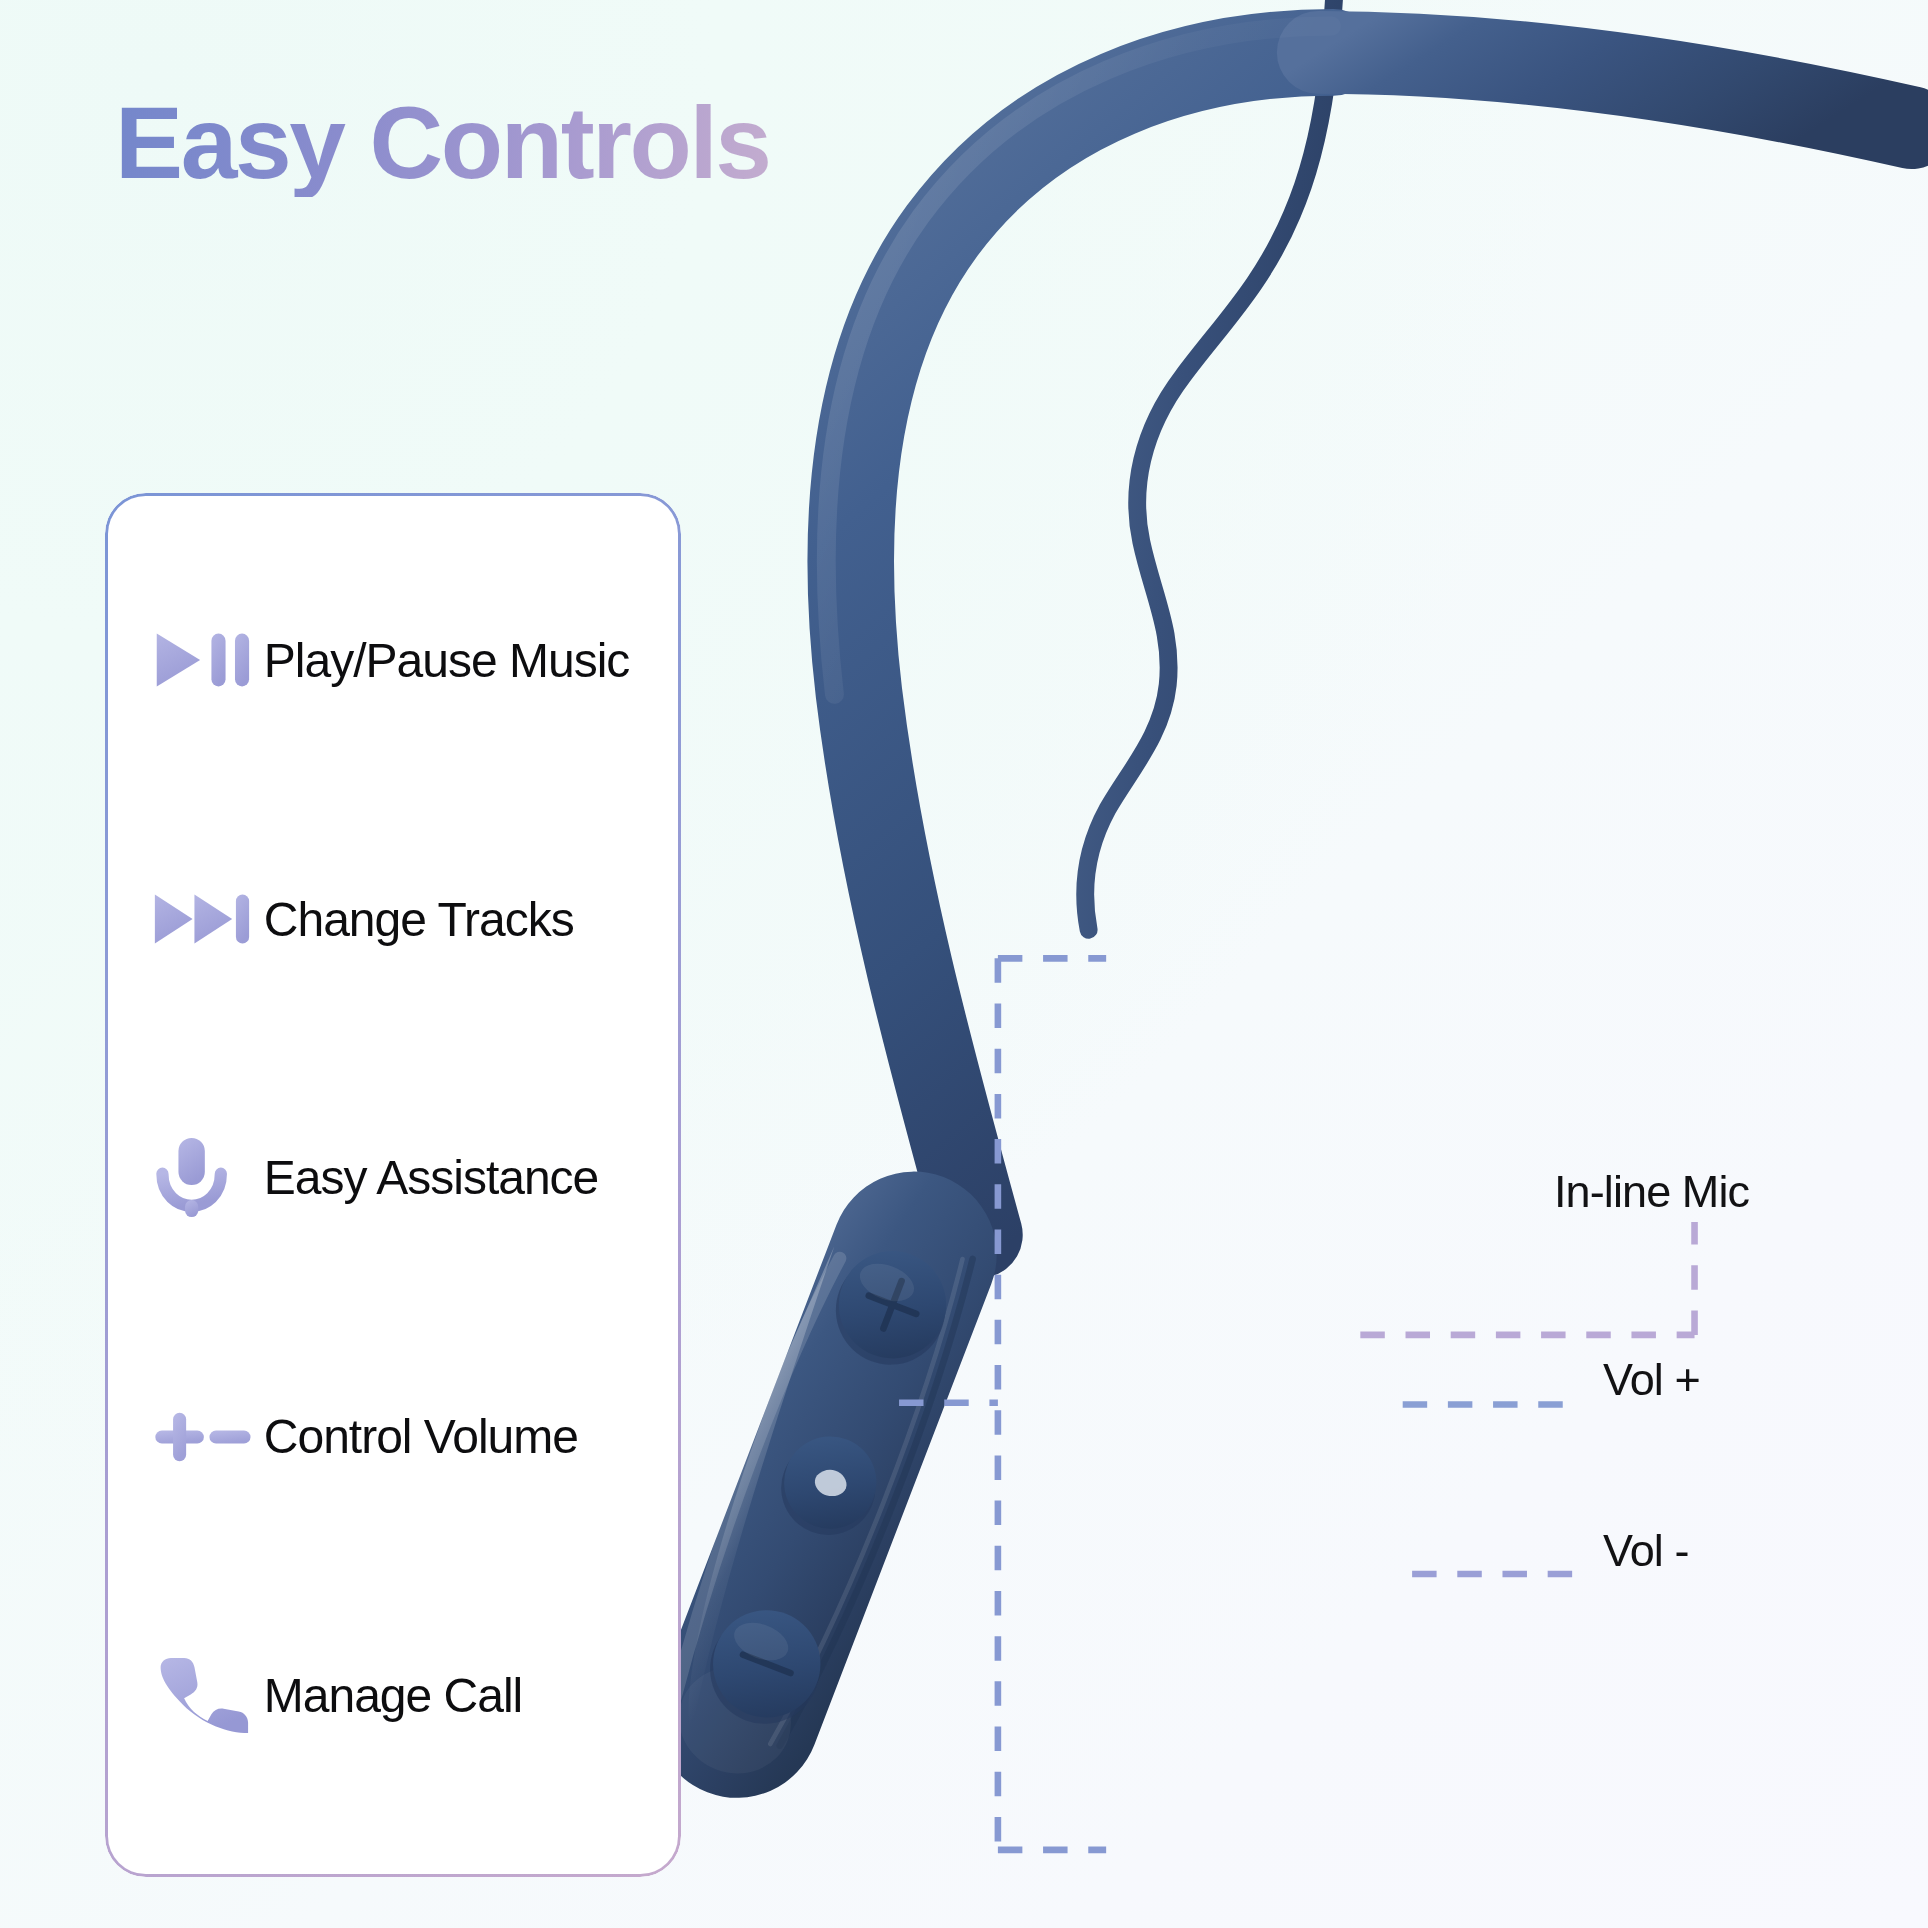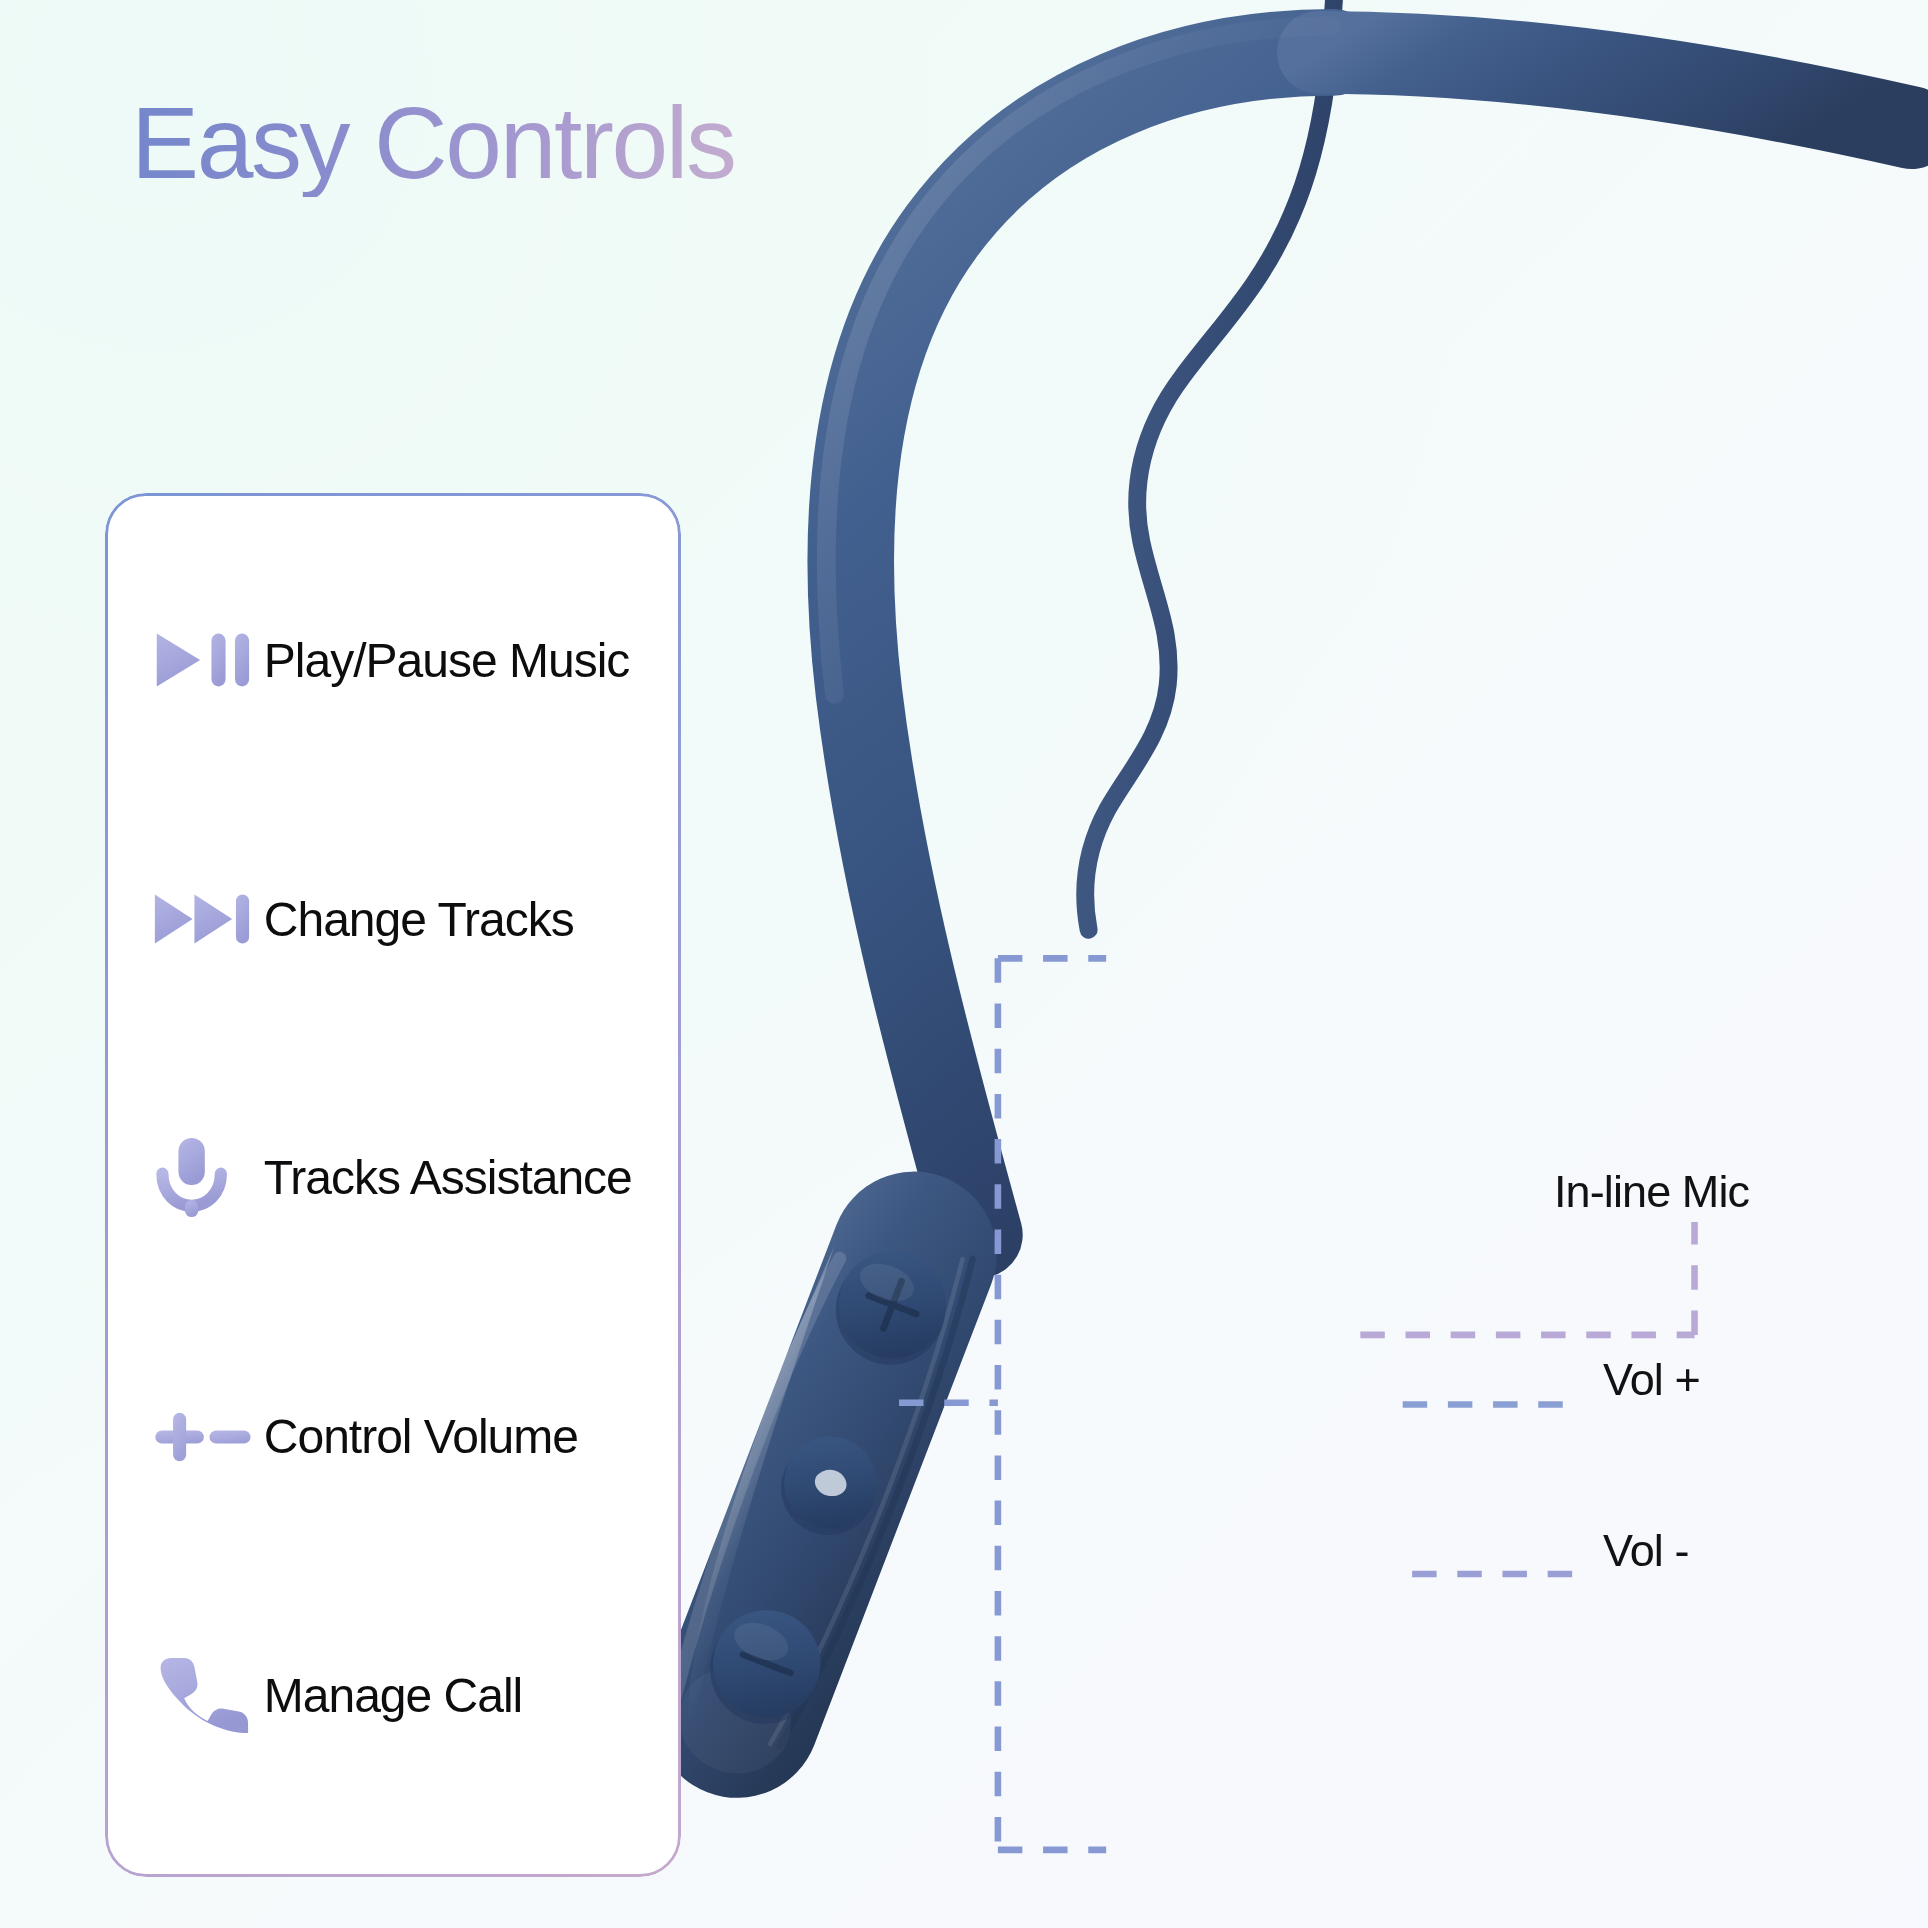--- a/index.html
+++ b/index.html
@@ -8,23 +8,23 @@
     font-family:"Liberation Sans","DejaVu Sans",sans-serif;
     background:
       radial-gradient(circle at 8% 4%, #eefaf7 0%, #f0fbf8 22%, rgba(240,250,250,0) 55%),
       linear-gradient(135deg, #edfaf7 0%, #f2fbf9 28%, #f6fafc 58%, #f7f9fd 78%, #f8f9fe 100%);
     position:relative;
   }
 
   
   #page-title{
     position:absolute;
-    left:131px; top:90px;
+    left:115px; top:90px;
     font-size:102px;
-    font-weight:400;
+    font-weight:700;
     letter-spacing:-2.4px;
     line-height:1.05;
     background:linear-gradient(95deg,#7487cb 0%,#8a8ccd 35%,#a79ad0 68%,#c3accf 100%);
     -webkit-background-clip:text;
     background-clip:text;
     color:transparent;
     -webkit-text-fill-color:transparent;
     white-space:nowrap;
   }
 
@@ -277,21 +277,21 @@
             <linearGradient id="icg3" x1="0" y1="0" x2="0.4" y2="1">
               <stop offset="0%" stop-color="#b6b7e5"></stop>
               <stop offset="100%" stop-color="#9a9bd5"></stop>
             </linearGradient>
           </defs>
           <rect x="27" y="2" width="28" height="50" rx="14" fill="url(#icg3)"></rect>
           <path d="M 10 40 C 10 62, 26 74, 41 74 C 56 74, 72 62, 72 40" fill="none" stroke="url(#icg3)" stroke-width="13" stroke-linecap="round"></path>
           <rect x="34" y="68" width="14" height="18" rx="7" fill="url(#icg3)"></rect>
         </svg>
       </span>
-      <span class="feature-label">Tracks Assistance</span>
+      <span class="feature-label">Easy Assistance</span>
     </div>
 
     <div class="feature-row">
       <span class="feature-icon">
         <svg width="98" height="56" viewBox="0 0 104 60" xmlns="http://www.w3.org/2000/svg">
           <defs>
             <linearGradient id="icg5" x1="0" y1="0" x2="0.4" y2="1">
               <stop offset="0%" stop-color="#b8b9e6"></stop>
               <stop offset="100%" stop-color="#9fa0d8"></stop>
             </linearGradient>

